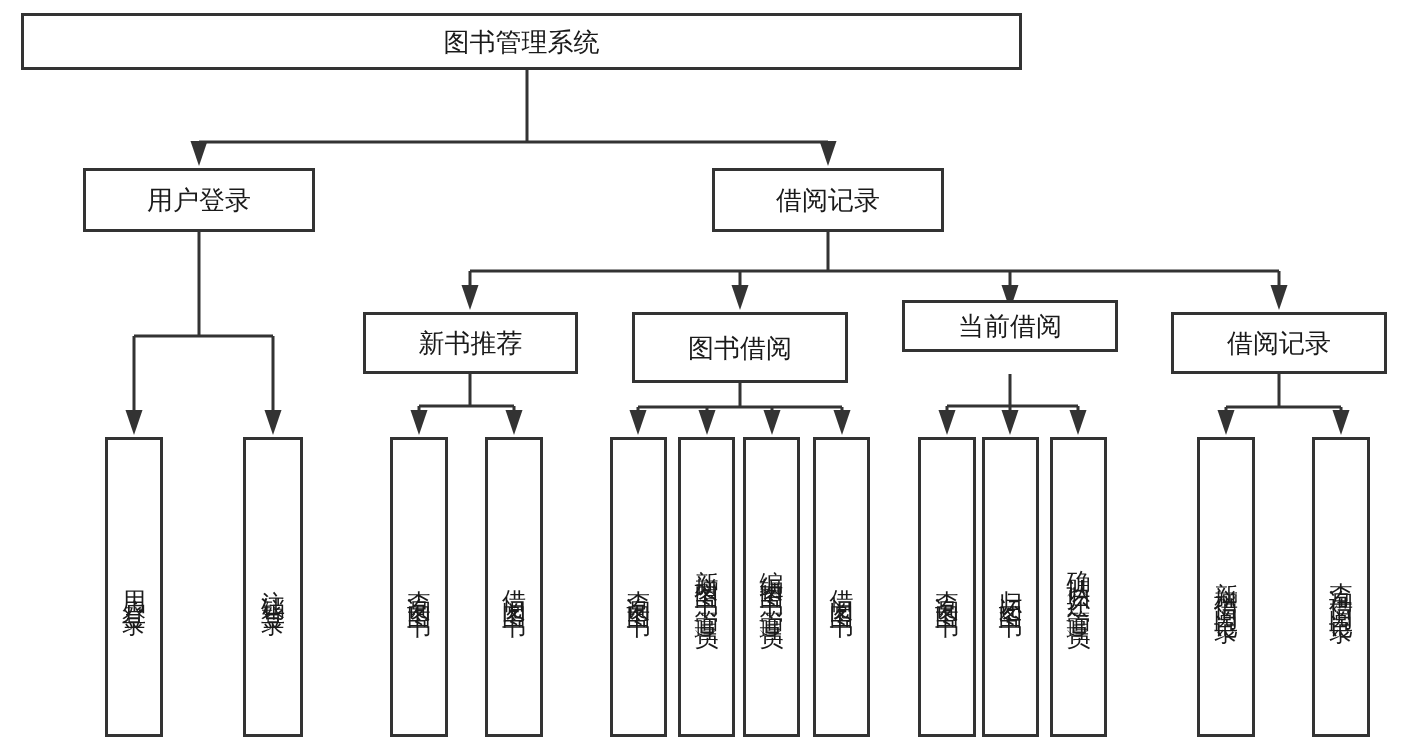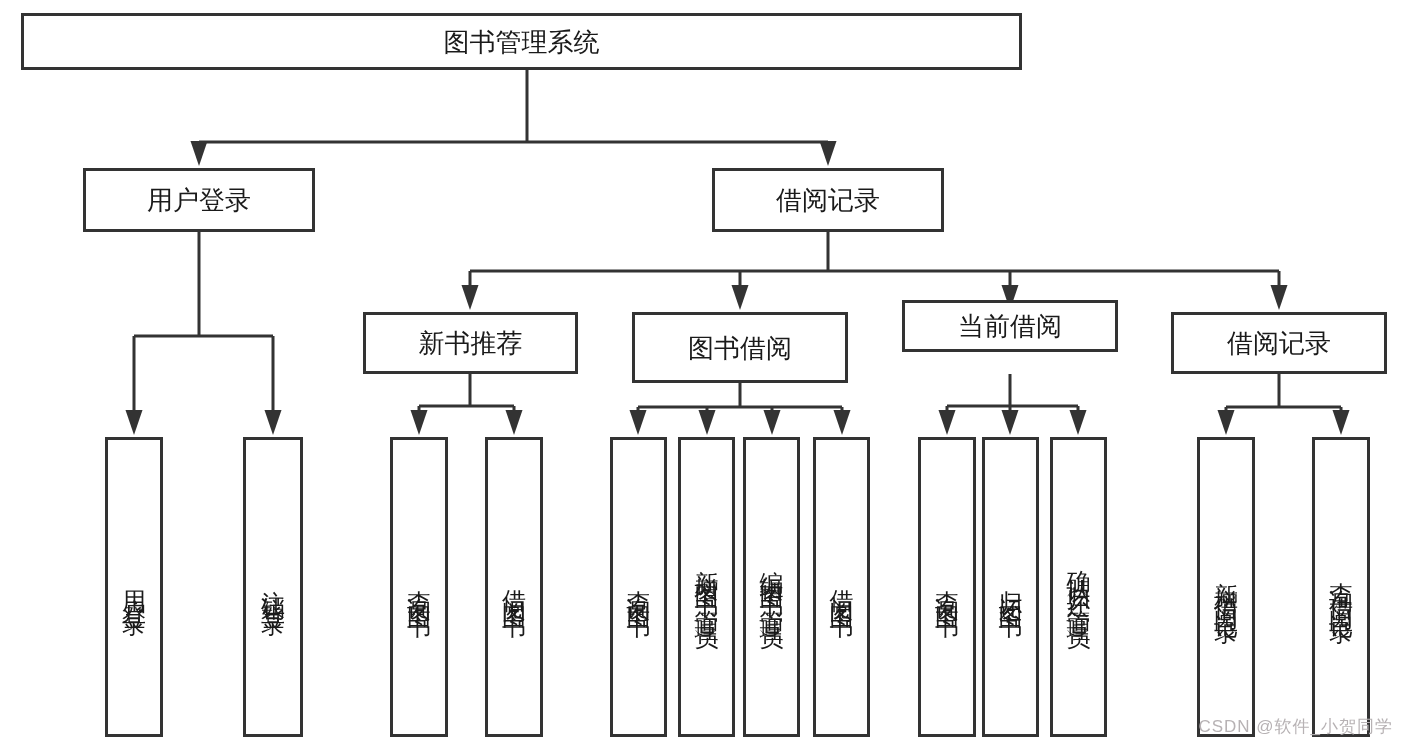--- a/index.html
+++ b/index.html
@@ -115,15 +115,14 @@
   <div class="node v" style="left:743px;top:437px;width:57px;height:300px;">编辑图书（管理员）</div>
   <div class="node v" style="left:813px;top:437px;width:57px;height:300px;">借阅图书</div>
 
   <div class="node v" style="left:918px;top:437px;width:58px;height:300px;">查询图书</div>
   <div class="node v" style="left:982px;top:437px;width:57px;height:300px;">归还图书</div>
   <div class="node v" style="left:1050px;top:437px;width:57px;height:300px;">确认归还（管理员）</div>
 
   <div class="node v" style="left:1197px;top:437px;width:58px;height:300px;">新增借阅记录</div>
   <div class="node v" style="left:1312px;top:437px;width:58px;height:300px;">查询借阅记录</div>
 
-  <div class="watermark">CSDN @软件_小贺同学</div>
 
 </div>
 
 </body></html>

